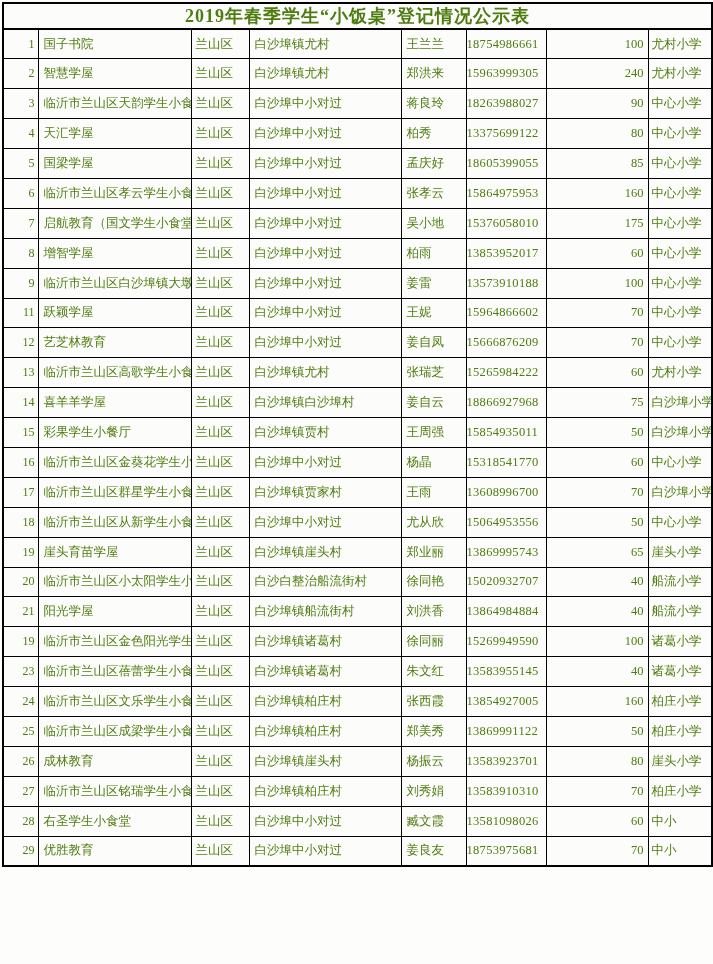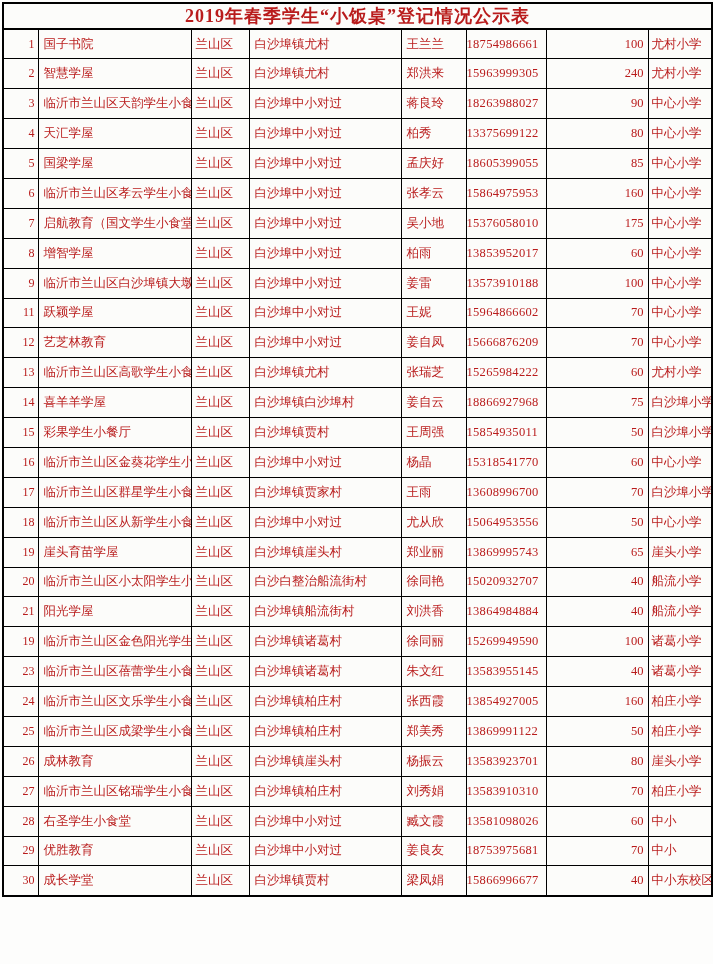--- a/index.html
+++ b/index.html
@@ -2,21 +2,21 @@
 <html><head>
 <meta charset="utf-8">
 <style>
   html,body{margin:0;padding:0;background:#ffffff;}
   .page{
     width:713px;height:964px;
     background:#fdfdfc;
     box-sizing:border-box;
     padding:2px;
     font-family:"Liberation Serif","DejaVu Serif",serif;
-    color:#b91c1c;
+    color:#4d7c0f;
   }
   table.reg{
     border-collapse:collapse;
     table-layout:fixed;
     width:709px;
     border:2px solid #000;
     background:#fcfcfa;
   }
   th,td{
     border:1px solid #000;
@@ -348,25 +348,15 @@
         <tr>
           <td class="c-idx">29</td>
           <td class="c-name">优胜教育</td>
           <td class="c-district">兰山区</td>
           <td class="c-addr">白沙埠中小对过</td>
           <td class="c-manager">姜良友</td>
           <td class="c-phone">18753975681</td>
           <td class="c-cap">70</td>
           <td class="c-src">中小</td>
         </tr>
-        <tr>
-          <td class="c-idx">30</td>
-          <td class="c-name">成长学堂</td>
-          <td class="c-district">兰山区</td>
-          <td class="c-addr">白沙埠镇贾村</td>
-          <td class="c-manager">梁凤娟</td>
-          <td class="c-phone">15866996677</td>
-          <td class="c-cap">40</td>
-          <td class="c-src">中小东校区</td>
-        </tr>
       </tbody>
   </table>
 </div>
 
 </body></html>

